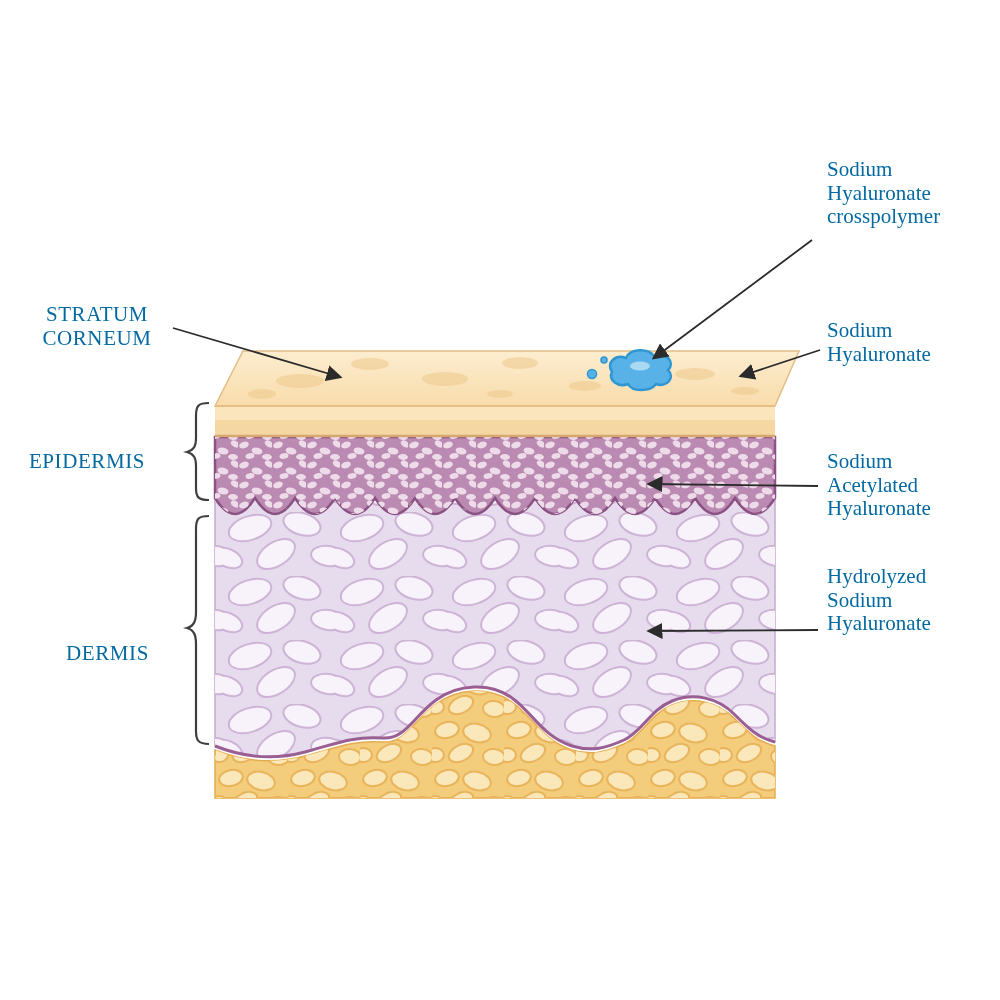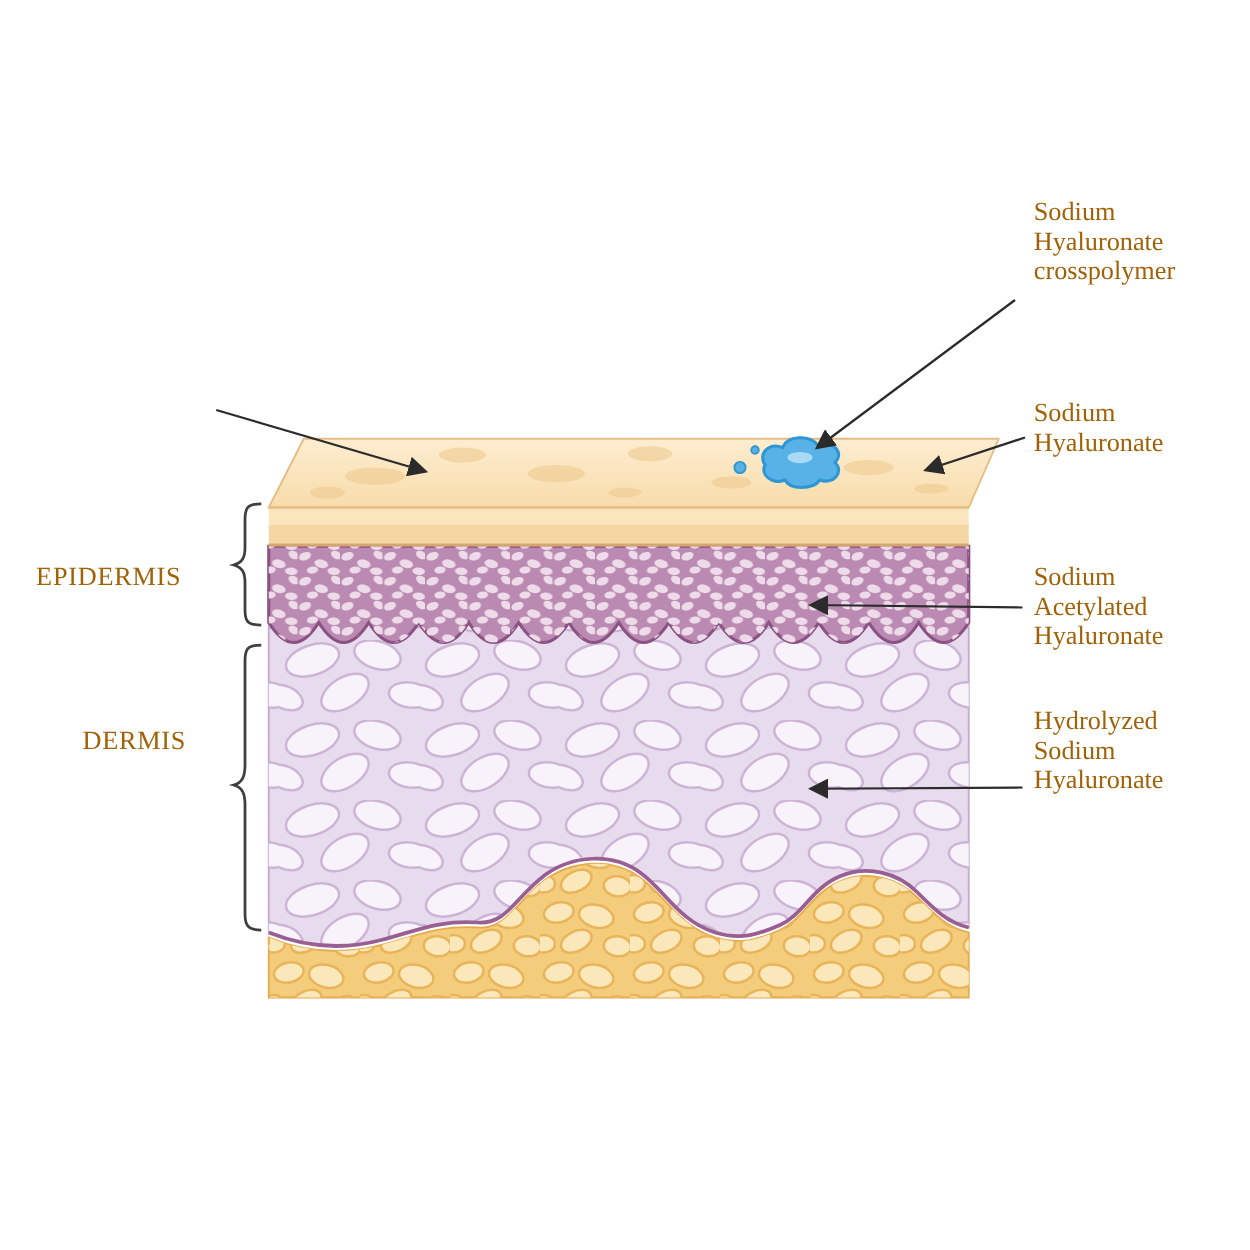--- a/index.html
+++ b/index.html
@@ -15,21 +15,21 @@
     background: #ffffff;
     overflow: hidden;
   }
   .stage svg {
     position: absolute;
     left: 0;
     top: 0;
   }
   .label {
     position: absolute;
-    color: #a16207;
+    color: #0369a1;
     font-size: 21px;
     line-height: 1.12;
     white-space: pre-line;
   }
   .label.left {
     text-align: center;
     letter-spacing: 0.6px;
   }
   .label.right {
     text-align: left;
@@ -126,24 +126,26 @@
 
     <g stroke="#2b2b2b" stroke-width="1.8" fill="none">
       <line x1="173" y1="328" x2="340" y2="377" marker-end="url(#ah)"></line>
       <line x1="812" y1="240" x2="654" y2="358" marker-end="url(#ah)"></line>
       <line x1="820" y1="350" x2="741" y2="376" marker-end="url(#ah)"></line>
       <line x1="818" y1="486" x2="649" y2="484" marker-end="url(#ah)"></line>
       <line x1="818" y1="630" x2="649" y2="631" marker-end="url(#ah)"></line>
     </g>
   </svg>
 
+  <div class="label left" style="left:27px; top:303px; width:140px;">STRATUM
+CORNEUM</div>
 
   <div class="label left" style="left:12px; top:450px; width:150px;">EPIDERMIS</div>
 
-  <div class="label left" style="left:35px; top:581px; width:145px;font-family:Liberation Serif, serif;">DERMIS</div>
+  <div class="label left" style="left:35px; top:642px; width:145px;font-family:Liberation Serif, serif;">DERMIS</div>
 
   <div class="label right" style="left:827px; top:158px; width:165px;">Sodium
 Hyaluronate
 crosspolymer</div>
 
   <div class="label right" style="left:827px; top:319px; width:165px;">Sodium
 Hyaluronate</div>
 
   <div class="label right" style="left:827px; top:450px; width:165px;">Sodium
 Acetylated

